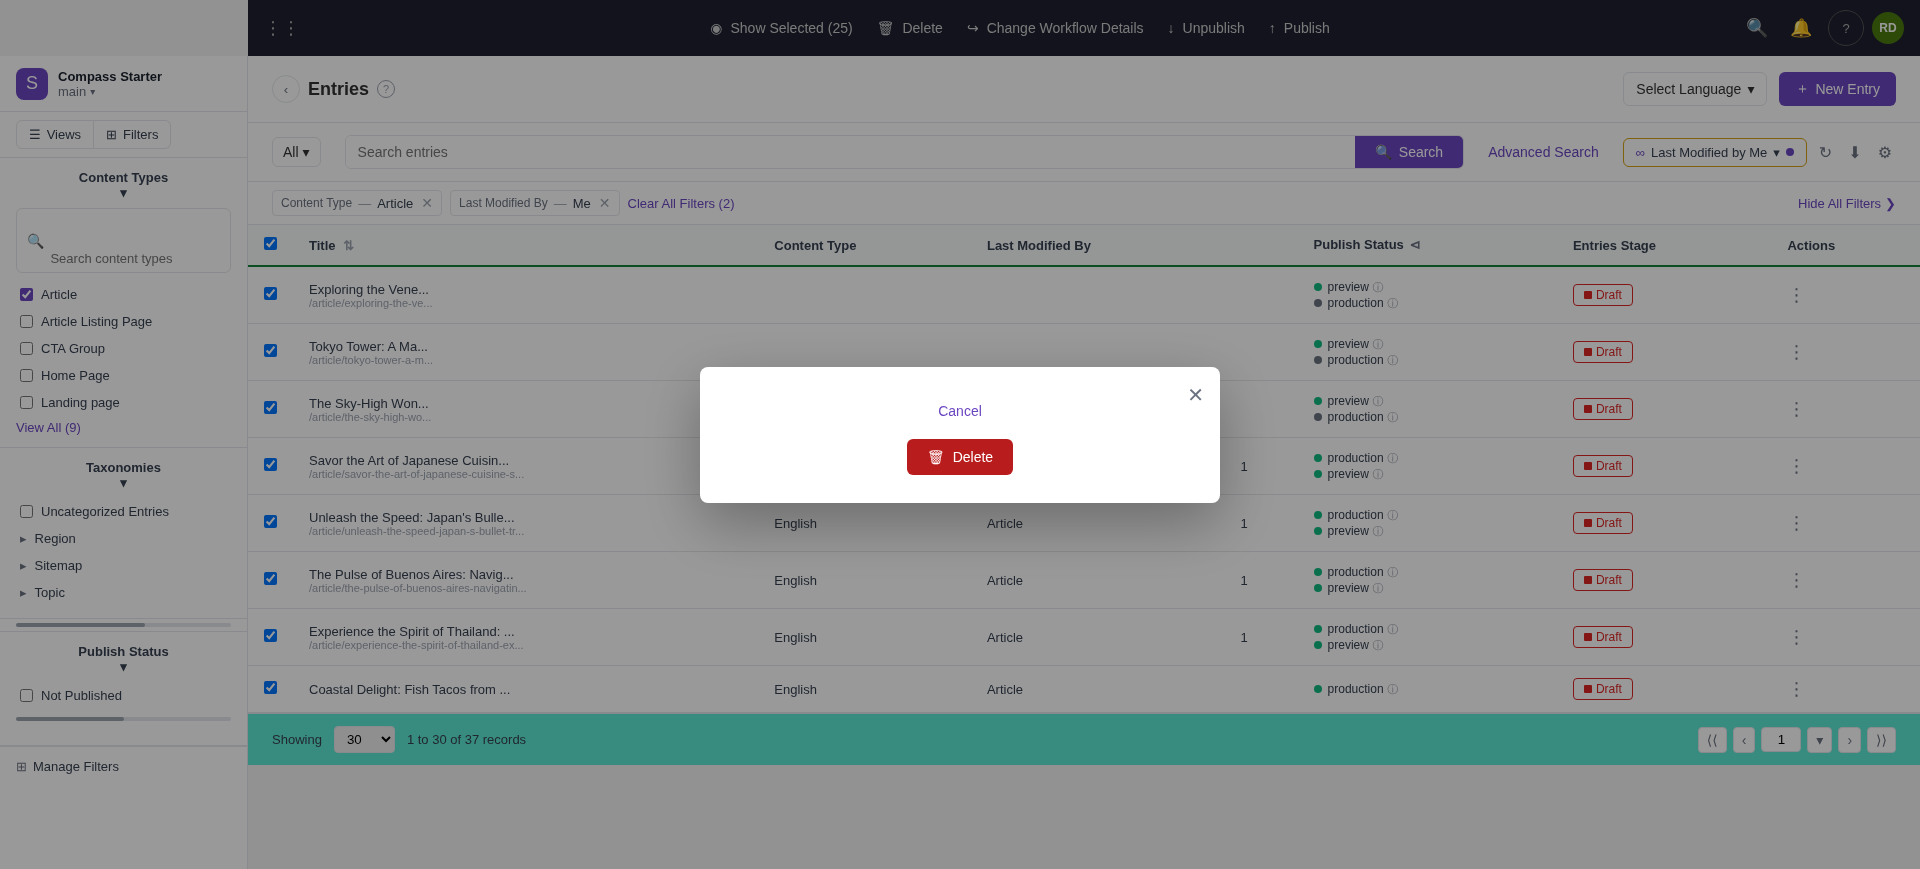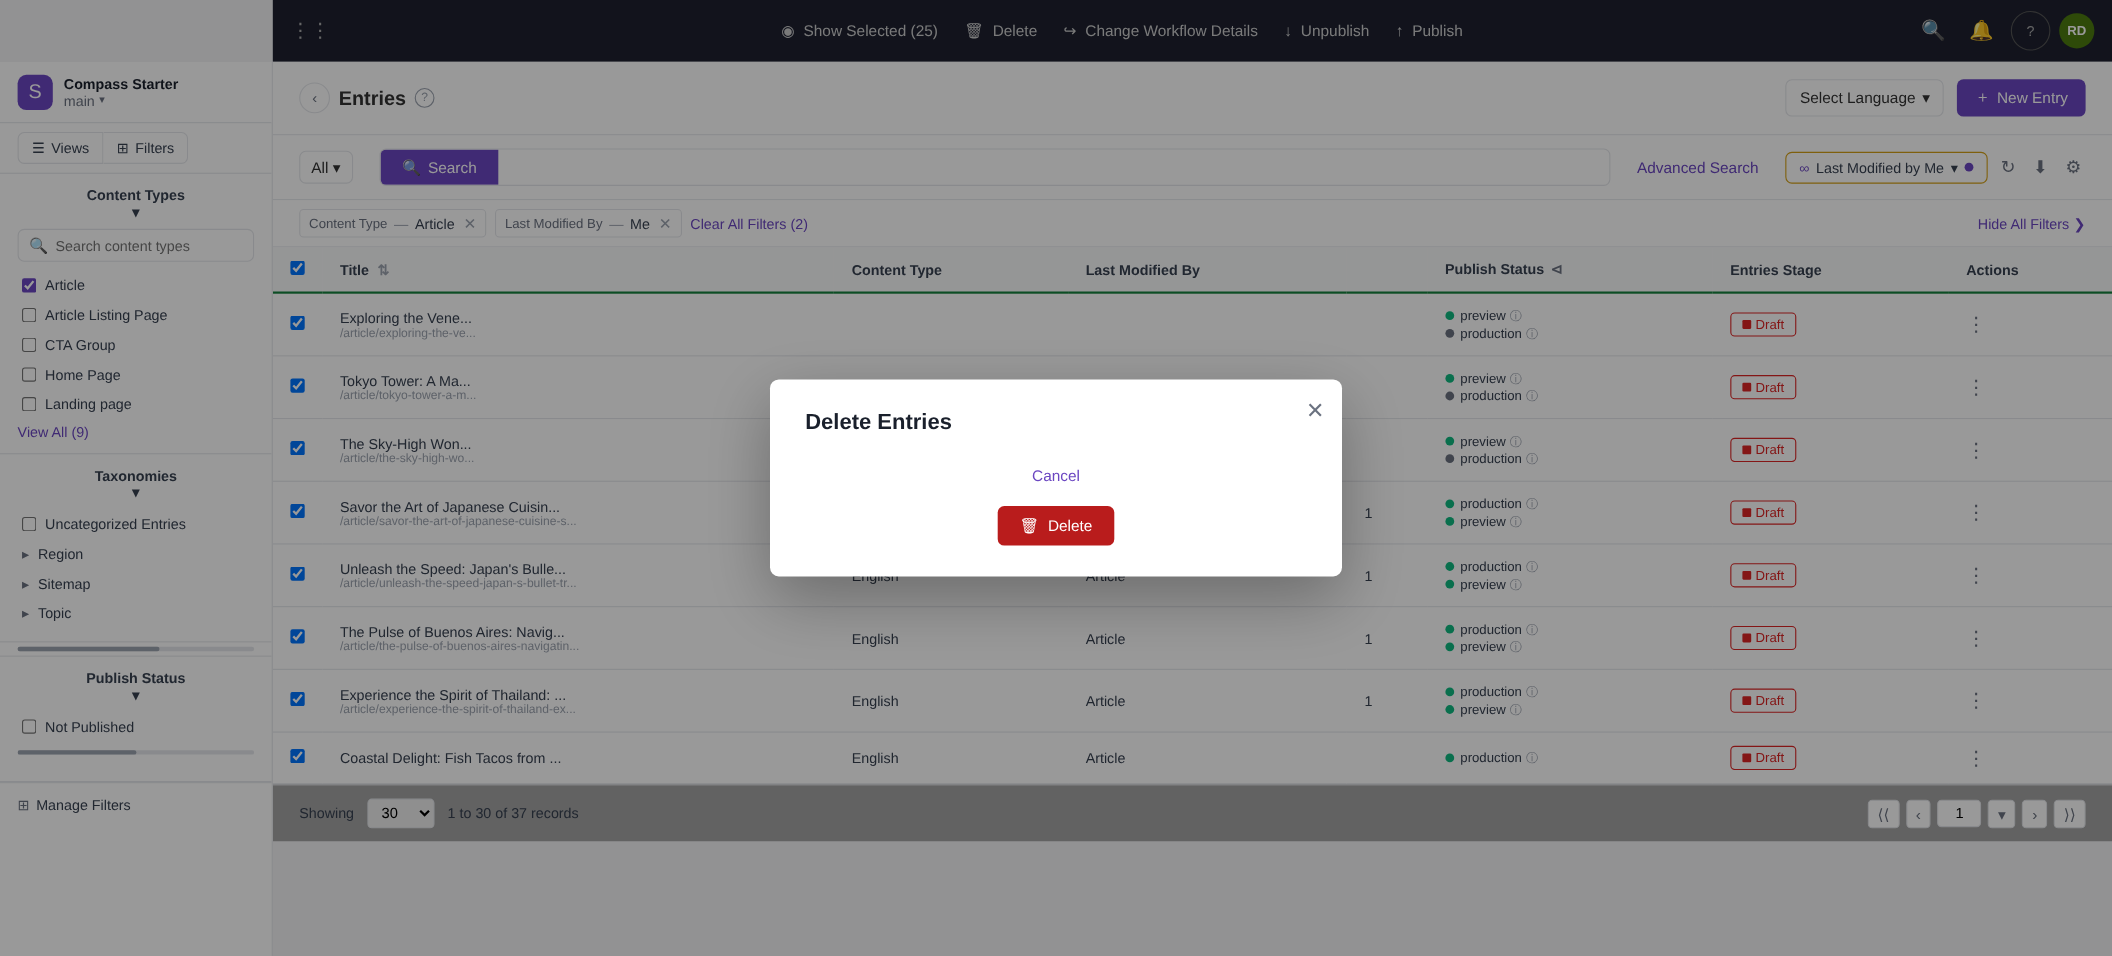--- a/index.html
+++ b/index.html
@@ -114,21 +114,21 @@
       border-radius: 4px;
       padding: 3px 10px;
       font-size: 12px;
       font-weight: 500;
     }
     .draft-square { width: 8px; height: 8px; background: #dc2626; border-radius: 1px; }
     .checkbox-cell { width: 40px; }
 
     
     .pagination {
-      background: #a3a3a3;
+      background: #5eead4;
       padding: 12px 24px;
       border-top: 1px solid #e5e7eb;
       display: flex;
       align-items: center;
       gap: 12px;
       font-size: 13px;
       color: #374151;
     }
     .page-size-select { border: 1px solid #e5e7eb; border-radius: 4px; padding: 4px 8px; }
     .pagination-nav { display: flex; align-items: center; gap: 6px; margin-left: auto; }
@@ -143,21 +143,21 @@
       top: 56px;
       left: 0;
       bottom: 0;
       border-right: 1px solid #e5e7eb;
       overflow-y: auto;
       padding: 0;
     }
     .panel-section { padding: 12px 16px; border-bottom: 1px solid #e5e7eb; }
     .panel-section-header { display: flex; align-items: center; justify-content: space-between; font-size: 13px; font-weight: 600; color: #374151; margin-bottom: 8px; cursor: pointer; flex-direction: column; }
     .panel-search { display: flex; align-items: center; border: 1px solid #e5e7eb; border-radius: 6px; padding: 6px 10px; gap: 6px; }
-    .panel-search input { border: none; outline: none; font-size: 13px; color: #1d4ed8; width: 100%; }
+    .panel-search input { border: none; outline: none; font-size: 13px; color: #1d4ed8; width: 100%; margin-top: 36px; }
     .panel-item { display: flex; align-items: center; gap: 8px; padding: 6px 4px; font-size: 13px; color: #374151; cursor: pointer; border-radius: 4px; }
     .panel-item input[type="checkbox"] { accent-color: #6b46c1; }
     .view-all { color: #6b46c1; font-size: 13px; cursor: pointer; margin-top: 4px; display: block; }
     .manage-filters { display: flex; align-items: center; gap: 6px; color: #374151; font-size: 13px; padding: 12px 16px; cursor: pointer; border-top: 1px solid #e5e7eb; }
 
     
     .view-filter-btns { display: flex; align-items: center; gap: 0; border-bottom: 1px solid #e5e7eb; padding: 8px 16px; }
     .vf-btn { display: flex; align-items: center; gap: 6px; padding: 6px 12px; border: 1px solid #e5e7eb; background: #fff; cursor: pointer; font-size: 13px; color: #374151; }
     .vf-btn:first-child { border-radius: 6px 0 0 6px; }
     .vf-btn:last-child { border-radius: 0 6px 6px 0; border-left: none; }
@@ -390,20 +390,21 @@
       </button>
     </div>
   </div>
 
   <div style="background:#fff; padding:12px 24px; border-bottom:1px solid #e5e7eb; display:flex; align-items:center; gap:24px;">
     <div class="all-dropdown">
       <span>All</span>
       <span>▾</span>
     </div>
     <div class="search-input-wrap">
+      <input class="search-input" type="text" placeholder="Search entries" style="">
       <button class="search-btn">
         <span>🔍</span>
         <span>Search</span>
       </button>
     </div>
     <span class="adv-search">Advanced Search</span>
     <div style="margin-left:auto; display:flex; align-items:center; gap:8px;">
       <div style="border:1px solid #d4a017; border-radius:6px; padding:6px 12px; font-size:13px; color:#374151; display:flex; align-items:center; gap:6px; cursor:pointer;">
         <span style="color:#6b46c1;">∞</span>
         <span>Last Modified by Me</span>
@@ -668,21 +669,20 @@
       <input class="page-input" type="text" value="1" style="">
       <button class="page-btn">▾</button>
       <button class="page-btn">›</button>
       <button class="page-btn">⟩⟩</button>
     </div>
   </div>
 </div>
 
 <div class="modal-overlay">
   <div class="modal">
-    <div class="modal-title">Delete Entries</div>
     <button class="modal-close">✕</button>
     <div class="modal-footer">
       <button class="cancel-btn">Cancel</button>
       <button class="delete-btn">
         <span>🗑</span>
         <span>Delete</span>
       </button>
     </div>
   </div>
 </div>

